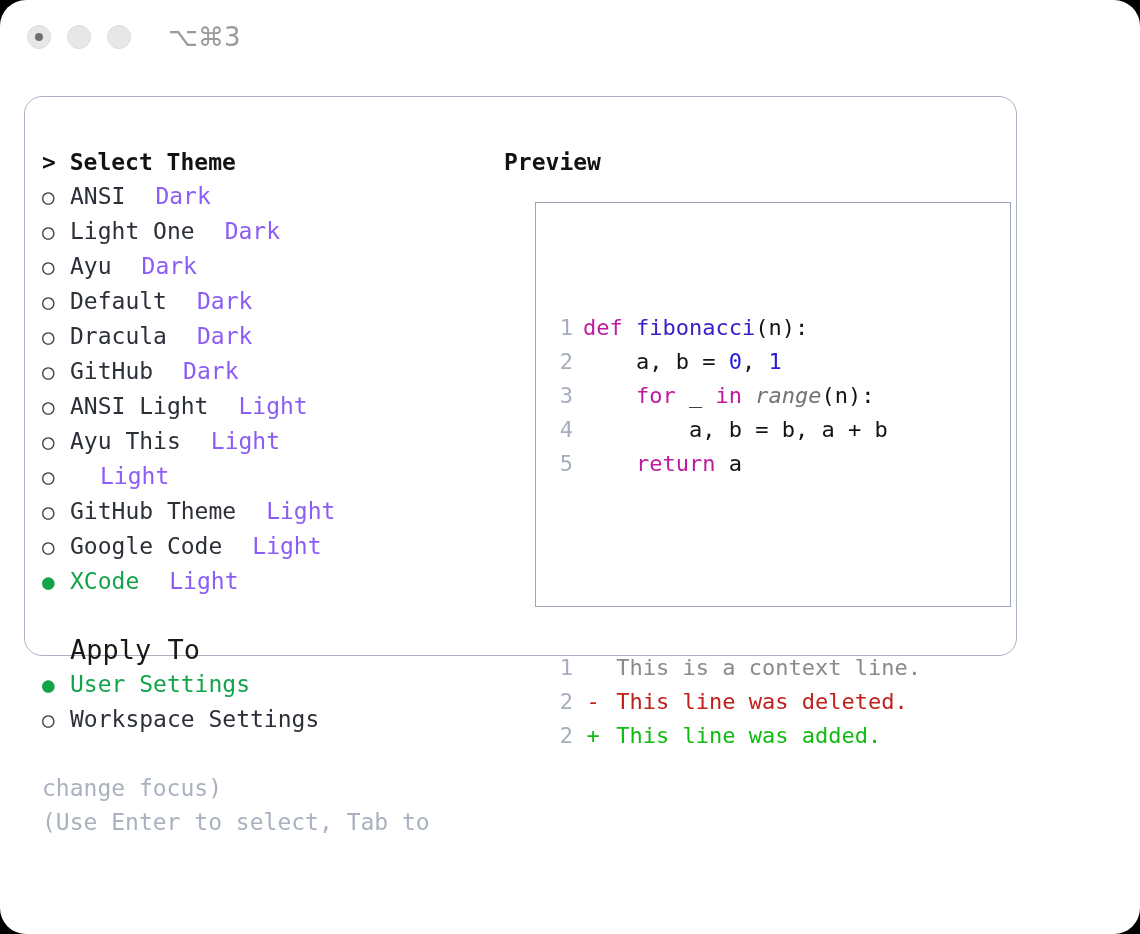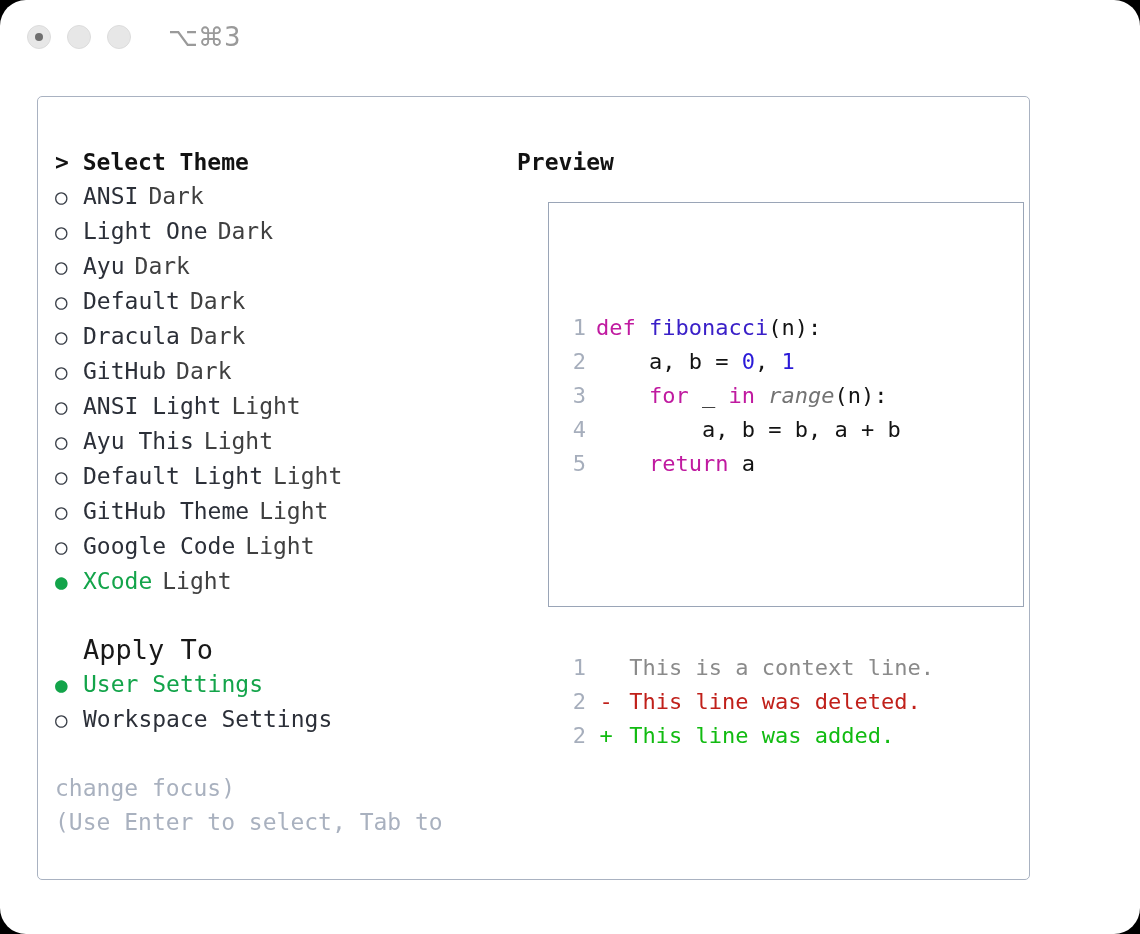--- a/index.html
+++ b/index.html
@@ -60,26 +60,26 @@
     left: 168px;
     top: 22px;
     font-size: 26px;
     color: #9a9a9a;
     letter-spacing: 0px;
     font-family: "DejaVu Sans", "Liberation Sans", sans-serif;
   }
   
   .panel {
     position: absolute;
-    left: 37px;
+    left: 24px;
     top: 96px;
     width: 993px;
-    height: 784px;
+    height: 560px;
     border: 1.5px solid #a9b2c1;
-    border-radius: 5px;
+    border-radius: 18px;
     box-sizing: border-box;
     background: #fff;
   }
   .col-left {
     position: absolute;
     left: 17px;
     top: 48px;
     width: 440px;
   }
   .col-right {
@@ -120,22 +120,23 @@
   .bullet.sel {
     color: #13a44a;
   }
   .opt.sel .opt-name {
     color: #13a44a;
   }
   .opt-name {
     color: #2b2f38;
   }
   .tag {
-    color: #404040;
+    color: #8b5cf6;
     padding-left: 10px;
+    margin-left: 20px;
   }
   .spacer-lg { height: 34px; }
   .hint {
     font-size: 23px;
     line-height: 34px;
     color: #a9b1bf;
     white-space: pre;
   }
   
   .preview-box {
@@ -206,21 +207,21 @@
       <div class="heading">&gt; Select Theme</div>
       <div id="theme-list">
           <div class="opt"><span class="bullet">○</span><span class="opt-name">ANSI</span><span class="tag">Dark</span></div>
           <div class="opt"><span class="bullet">○</span><span class="opt-name">Light One</span><span class="tag">Dark</span></div>
           <div class="opt"><span class="bullet">○</span><span class="opt-name">Ayu</span><span class="tag">Dark</span></div>
           <div class="opt"><span class="bullet">○</span><span class="opt-name">Default</span><span class="tag">Dark</span></div>
           <div class="opt"><span class="bullet">○</span><span class="opt-name">Dracula</span><span class="tag">Dark</span></div>
           <div class="opt"><span class="bullet">○</span><span class="opt-name">GitHub</span><span class="tag">Dark</span></div>
           <div class="opt"><span class="bullet">○</span><span class="opt-name">ANSI Light</span><span class="tag">Light</span></div>
           <div class="opt"><span class="bullet">○</span><span class="opt-name">Ayu This</span><span class="tag">Light</span></div>
-          <div class="opt"><span class="bullet">○</span><span class="opt-name">Default Light</span><span class="tag">Light</span></div>
+          <div class="opt"><span class="bullet">○</span><span class="tag">Light</span></div>
           <div class="opt"><span class="bullet">○</span><span class="opt-name">GitHub Theme</span><span class="tag">Light</span></div>
           <div class="opt"><span class="bullet">○</span><span class="opt-name">Google Code</span><span class="tag">Light</span></div>
           <div class="opt sel"><span class="bullet sel">●</span><span class="opt-name">XCode</span><span class="tag">Light</span></div>
         </div>
       <div class="spacer-lg"></div>
       <div class="section-title">Apply To</div>
       <div id="apply-list">
           <div class="opt sel"><span class="bullet sel">●</span><span class="opt-name">User Settings</span></div>
           <div class="opt"><span class="bullet">○</span><span class="opt-name">Workspace Settings</span></div>
         </div>

